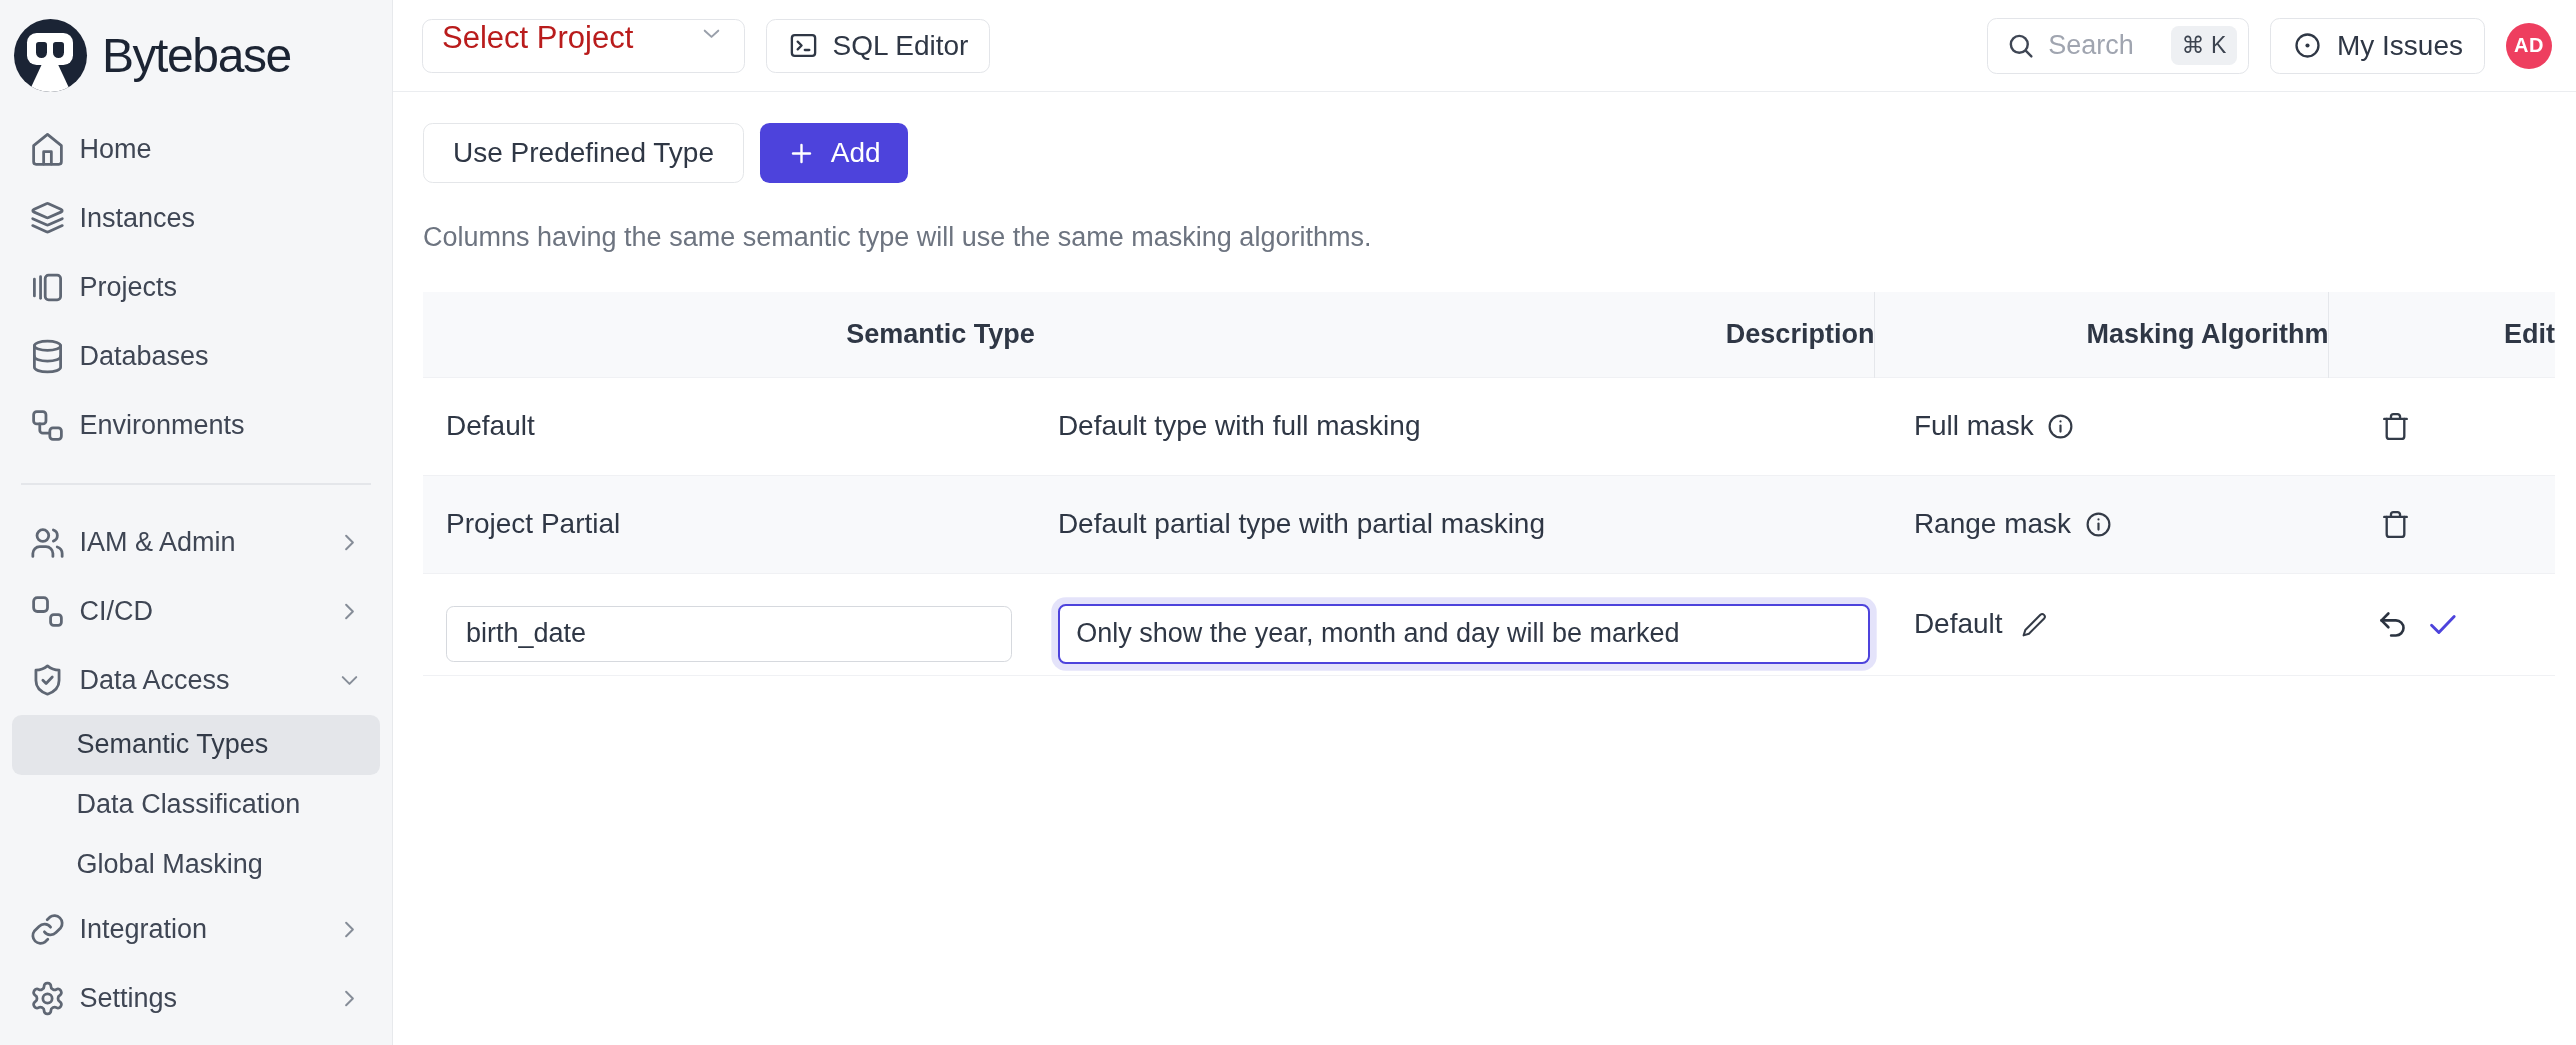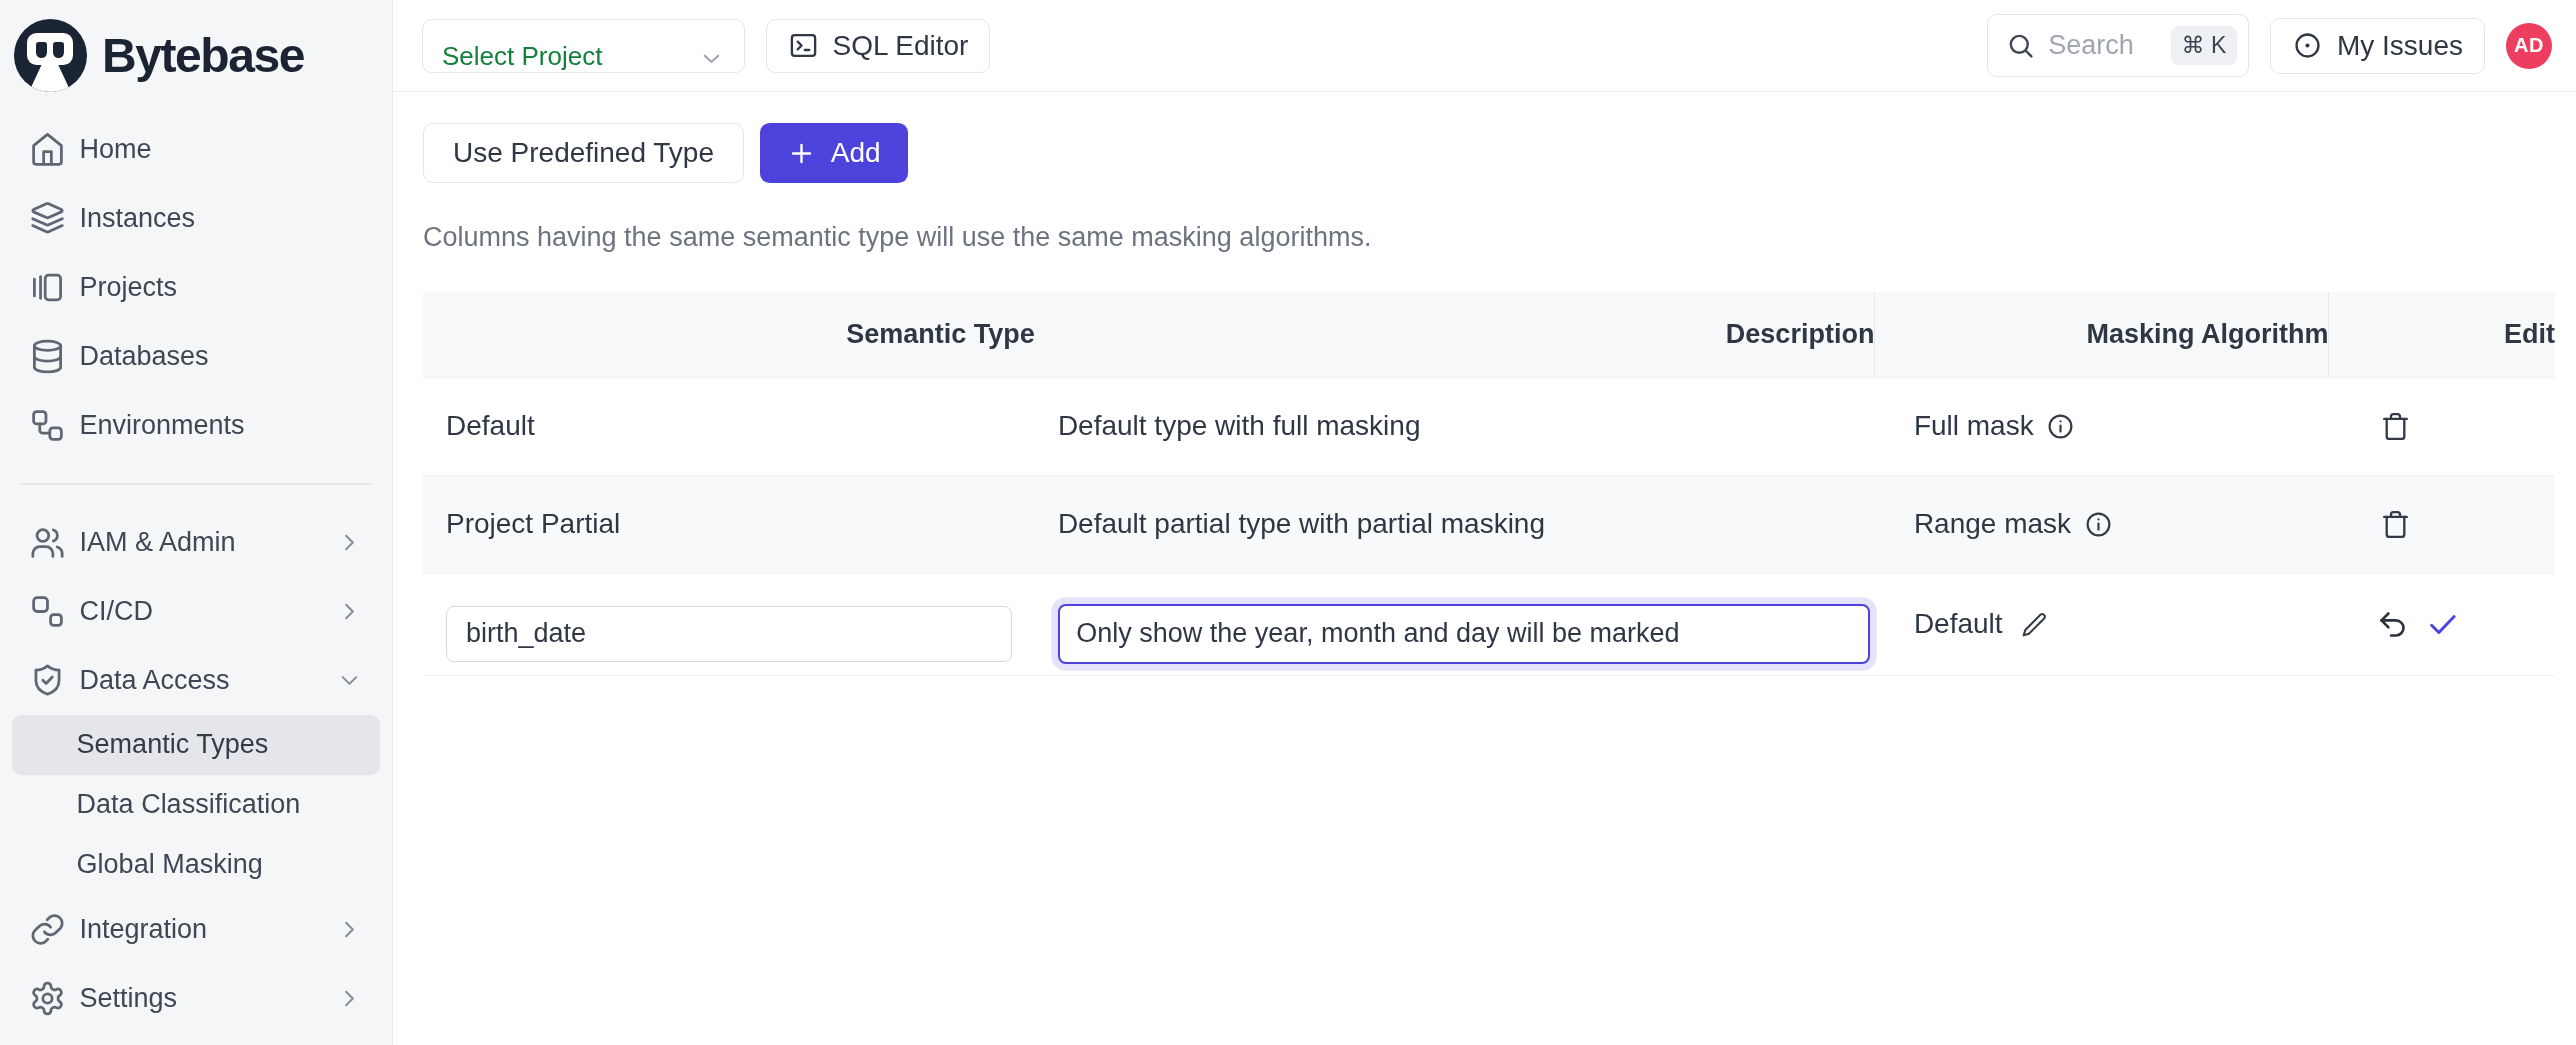--- a/index.html
+++ b/index.html
@@ -9,47 +9,47 @@
 
   
   .sidebar { flex:0 0 393px; width:393px; background:#f5f6f8; border-right:1.9px solid #e7e9ec; }
   .logo { display:flex; align-items:center; gap:15.4px; padding:19px 13.5px 15.4px 13.5px; cursor:pointer; }
   .logo-mark { position:relative; width:73px; height:73px; border-radius:50%; background:#1b2435; overflow:hidden; flex:0 0 73px; }
   .logo-glasses { position:absolute; left:13.5px; top:14.4px; width:46px; height:32px; background:#fff; border-radius:9.6px; }
   .logo-eye { position:absolute; top:8.7px; width:11.6px; height:16.4px; background:#1b2435; border-radius:2.9px 2.9px 5.8px 5.8px; }
   .logo-eye.l { left:8.7px; } .logo-eye.r { right:8.7px; }
   .logo-body { position:absolute; left:15.4px; top:46px; width:42px; height:27px; background:#fff;
     clip-path:polygon(30% 0, 70% 0, 100% 100%, 0% 100%); }
-  .logo-text { font-size:48px; font-weight:700; color:#1c2433; letter-spacing:-1.4px; }
+  .logo-text { font-size:48px; font-weight:400; color:#1c2433; letter-spacing:-1.4px; }
 
   .nav { padding:7.7px 11.6px 0 11.6px; }
   .nav-item { display:flex; align-items:center; height:69px; padding:0 17.3px; border-radius:9.6px;
     font-size:27px; font-weight:500; color:#3f4654; cursor:pointer; }
   .nav-ic { width:37px; height:37px; margin-right:13.5px; color:#5f6774; display:flex; align-items:center; justify-content:center; flex:0 0 37px; }
   .nav-ic svg { width:37px; height:37px; }
   .nav-chev { margin-left:auto; color:#868d98; display:flex; align-items:center; }
   .nav-chev svg { width:27px; height:27px; }
   .nav-divider { height:1.9px; background:#e4e6ea; margin:23px 9.6px; }
   .nav-sub { display:flex; align-items:center; height:60px; padding:0 17.3px 0 65px; border-radius:9.6px;
     font-size:27px; font-weight:500; color:#3f4654; cursor:pointer; }
   .nav-sub.selected { background:#e4e6ea; color:#333b48; }
 
   
   .main { flex:1; display:flex; flex-direction:column; min-width:0; background:#fff; }
   .topbar { flex:0 0 92px; height:92px; display:flex; align-items:center; gap:21px;
     padding:0 24px 0 29px; border-bottom:1.9px solid #ebedf0; background:#fff; }
   .select-project { width:323px; height:54px; border:1.9px solid #e3e5e9; border-radius:9.6px; background:#fff;
-    display:flex; align-items:flex-end; padding:0 19px; font-size:26px; color:#15803d; cursor:pointer; }
+    display:flex; align-items:flex-start; padding:0 19px; font-size:31px; color:#b91c1c; cursor:pointer; }
   .select-chev { margin-left:auto; color:#9aa0ab; display:flex; }
   .select-chev svg { width:27px; height:27px; }
   .btn-plain { height:54px; border:1.9px solid #e3e5e9; border-radius:9.6px; background:#fff;
     display:flex; align-items:center; gap:13.5px; padding:0 21px; font-size:28px; color:#2f3745; font-weight:500; cursor:pointer; }
   .btn-plain svg { width:31px; height:31px; }
   .tb-spacer { flex:1; }
-  .searchbox { width:262px; height:63px; border:1.9px solid #e3e5e9; border-radius:9.6px; background:#fff;
+  .searchbox { width:262px; height:56px; border:1.9px solid #e3e5e9; border-radius:9.6px; background:#fff;
     display:flex; align-items:center; gap:13.5px; padding:0 11.6px 0 17.3px; cursor:text; }
   .search-ic { color:#3f4654; display:flex; } .search-ic svg { width:29px; height:29px; }
   .search-ph { flex:1; font-size:27px; color:#a0a5b0; }
   .kbd { background:#eef0f3; border-radius:7.7px; padding:5.8px 10.6px; font-size:23px; color:#3c434f; white-space:nowrap; }
   .avatar { width:46px; height:46px; border-radius:50%; background:#ee3e5f; color:#fff; font-size:20px;
     font-weight:700; display:flex; align-items:center; justify-content:center; cursor:pointer; letter-spacing:0.5px; }
 
   .content { padding:31px 21px 0 30px; }
   .actions { display:flex; gap:16.4px; }
   .btn-outline { height:60px; padding:0 29px; border:1.9px solid #e4e6e9; border-radius:9.6px; background:#fff;

